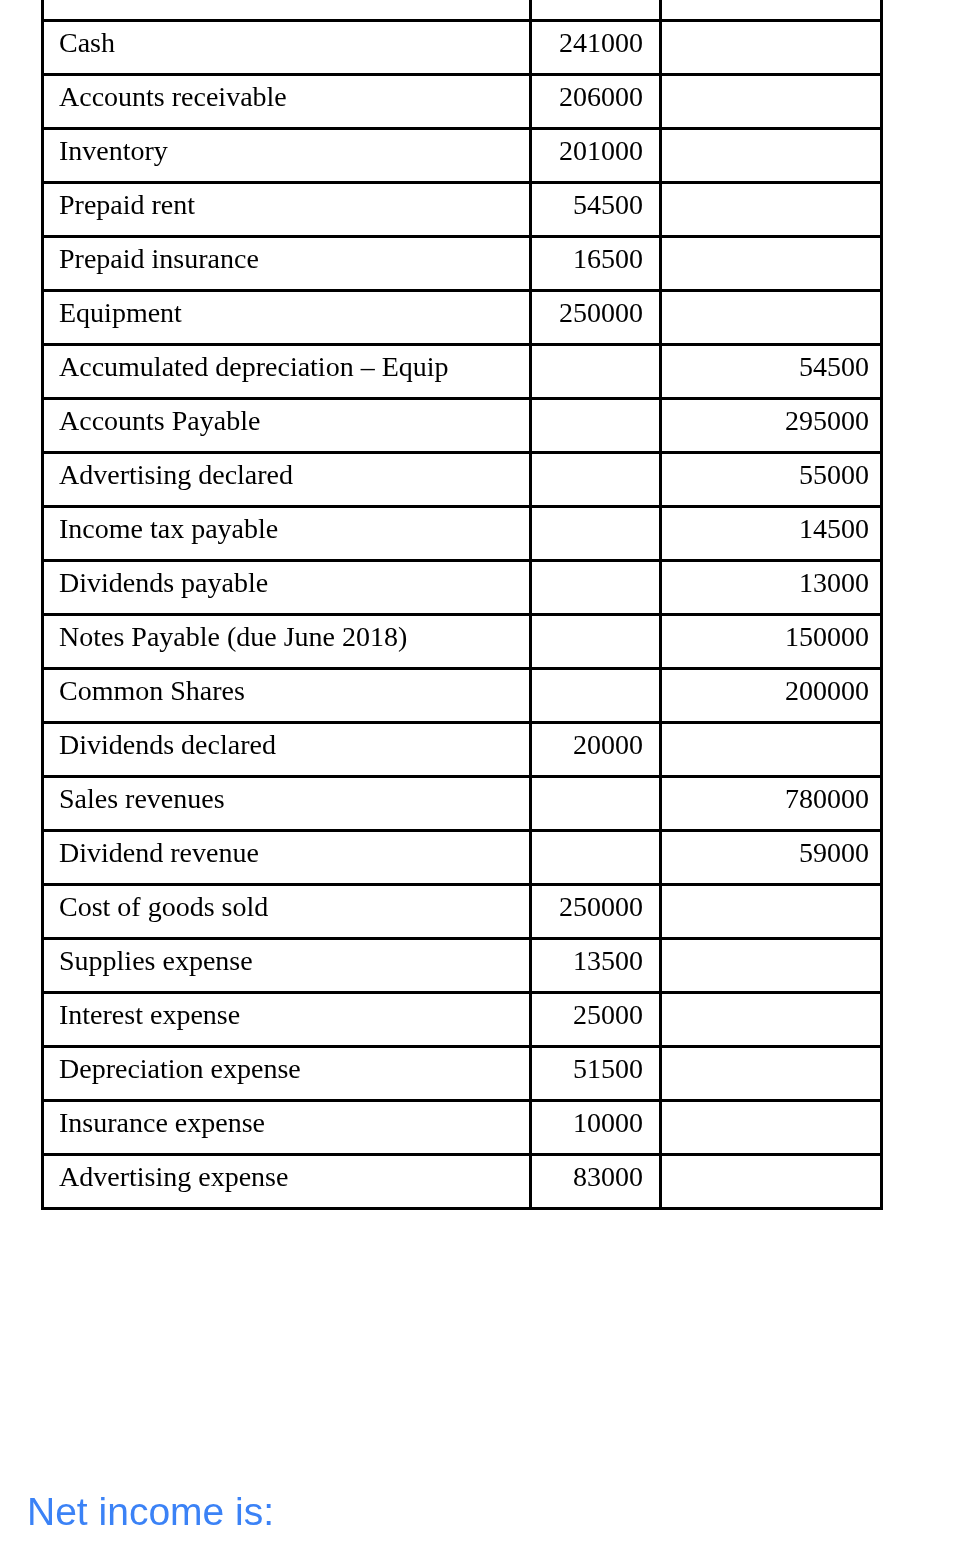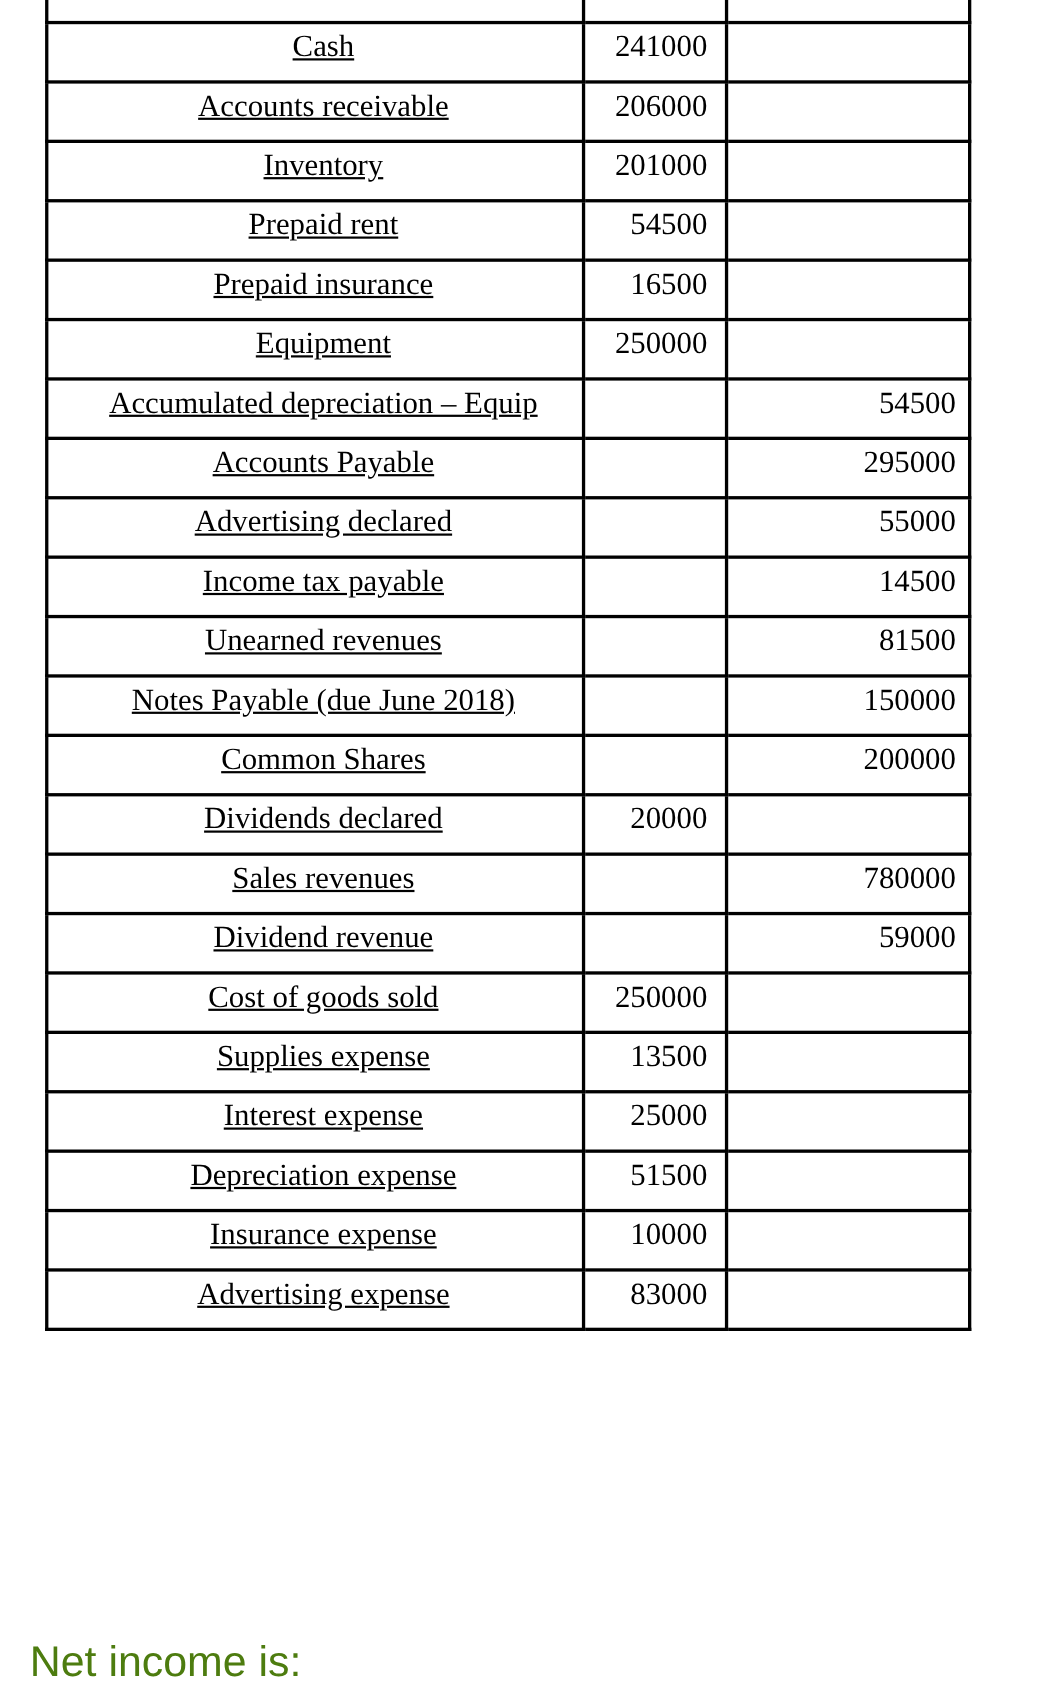--- a/index.html
+++ b/index.html
@@ -31,23 +31,22 @@
     font-size: 28px;
     line-height: 1.15;
     color: #000000;
     vertical-align: top;
     height: 43px;
     padding: 5px 0 3px 0;
     overflow: hidden;
     white-space: nowrap;
   }
   table.trial-balance td.account {
-    text-align: center;
+    text-align: left;
     padding-left: 15px;
-    text-decoration: underline;
   }
   table.trial-balance td.debit {
     text-align: right;
     padding-right: 16px;
     margin-left: 20px;
   }
   table.trial-balance td.credit {
     text-align: right;
     padding-right: 11px;
   }
@@ -56,21 +55,21 @@
     height: 19px;
     padding: 0;
   }
   .question {
     position: absolute;
     left: 27px;
     top: 1490px;
     font-family: "Liberation Sans", sans-serif;
     font-size: 39px;
     font-weight: 400;
-    color: #4d7c0f;
+    color: #3b82f6;
   }
 </style>
 </head>
 <body>
 
 <div class="sheet">
 
   <table class="trial-balance">
     <colgroup>
       <col style="width: 488px">
@@ -127,23 +126,23 @@
           <td class="account">Advertising declared</td>
           <td class="debit"></td>
           <td class="credit">55000</td>
         </tr>
         <tr>
           <td class="account">Income tax payable</td>
           <td class="debit"></td>
           <td class="credit">14500</td>
         </tr>
         <tr>
-          <td class="account">Unearned revenues</td>
-          <td class="debit"></td>
-          <td class="credit">81500</td>
+          <td class="account">Dividends payable</td>
+          <td class="debit"></td>
+          <td class="credit">13000</td>
         </tr>
         <tr>
           <td class="account">Notes Payable (due June 2018)</td>
           <td class="debit"></td>
           <td class="credit">150000</td>
         </tr>
         <tr>
           <td class="account">Common Shares</td>
           <td class="debit"></td>
           <td class="credit">200000</td>

